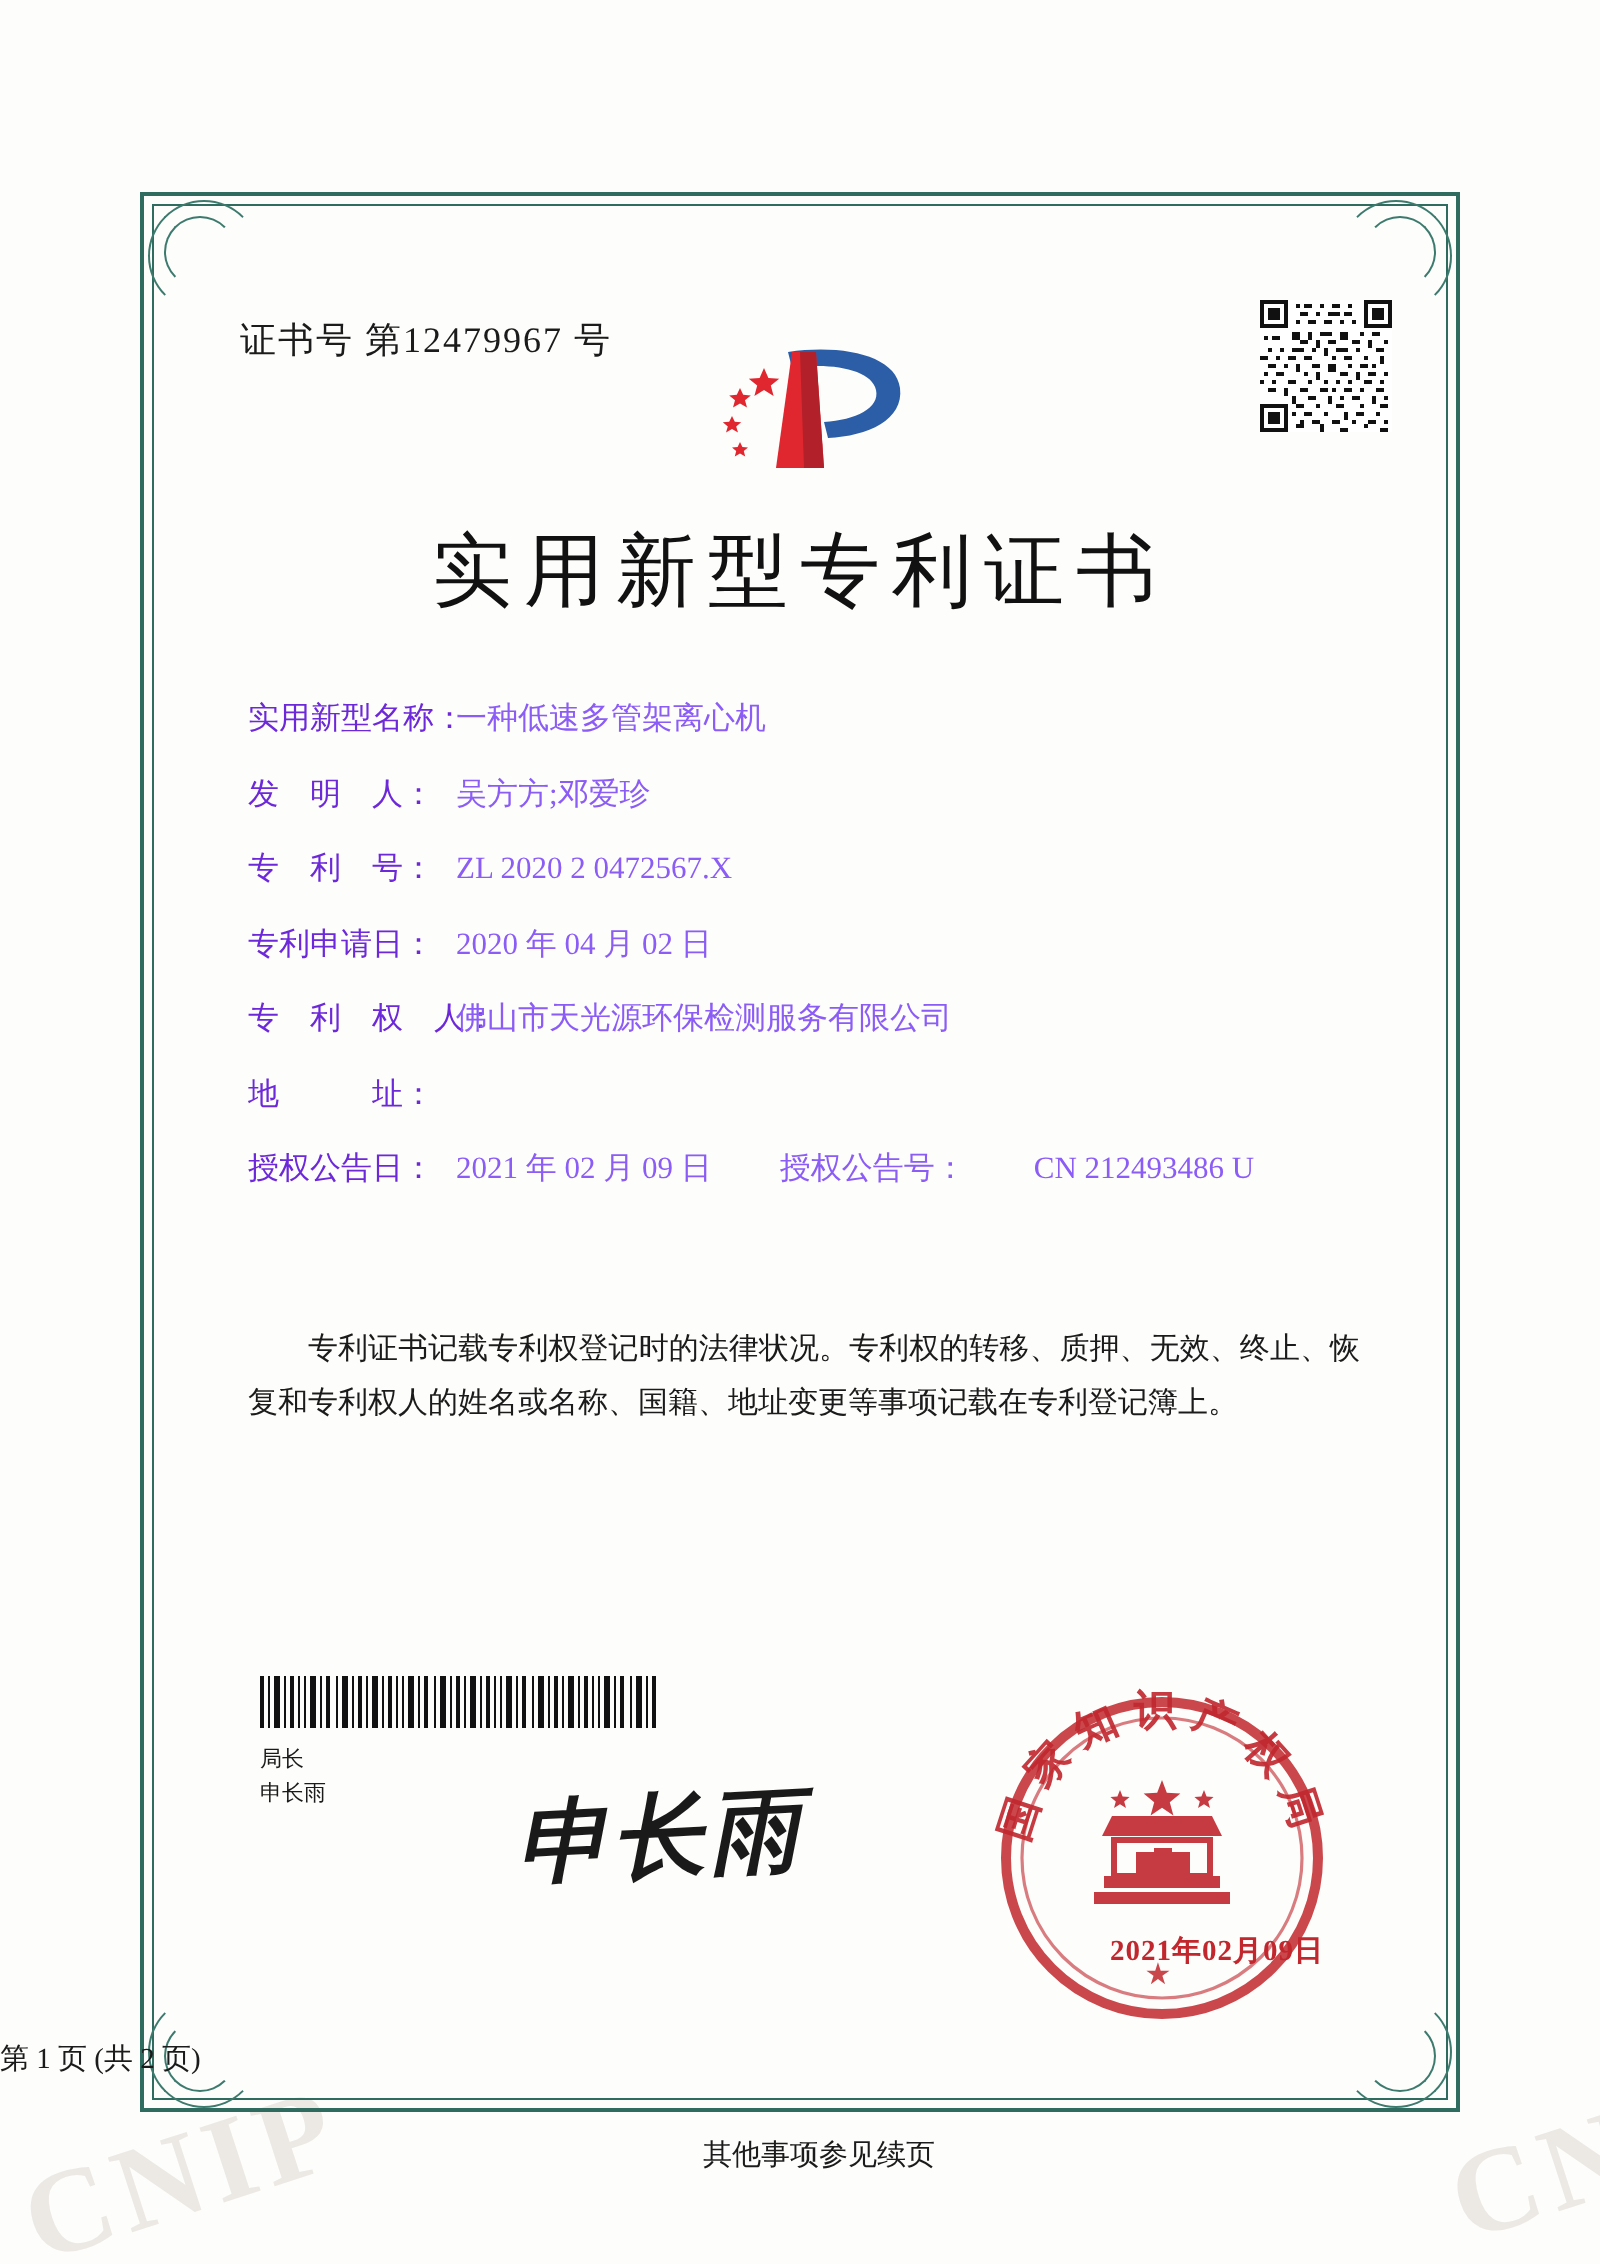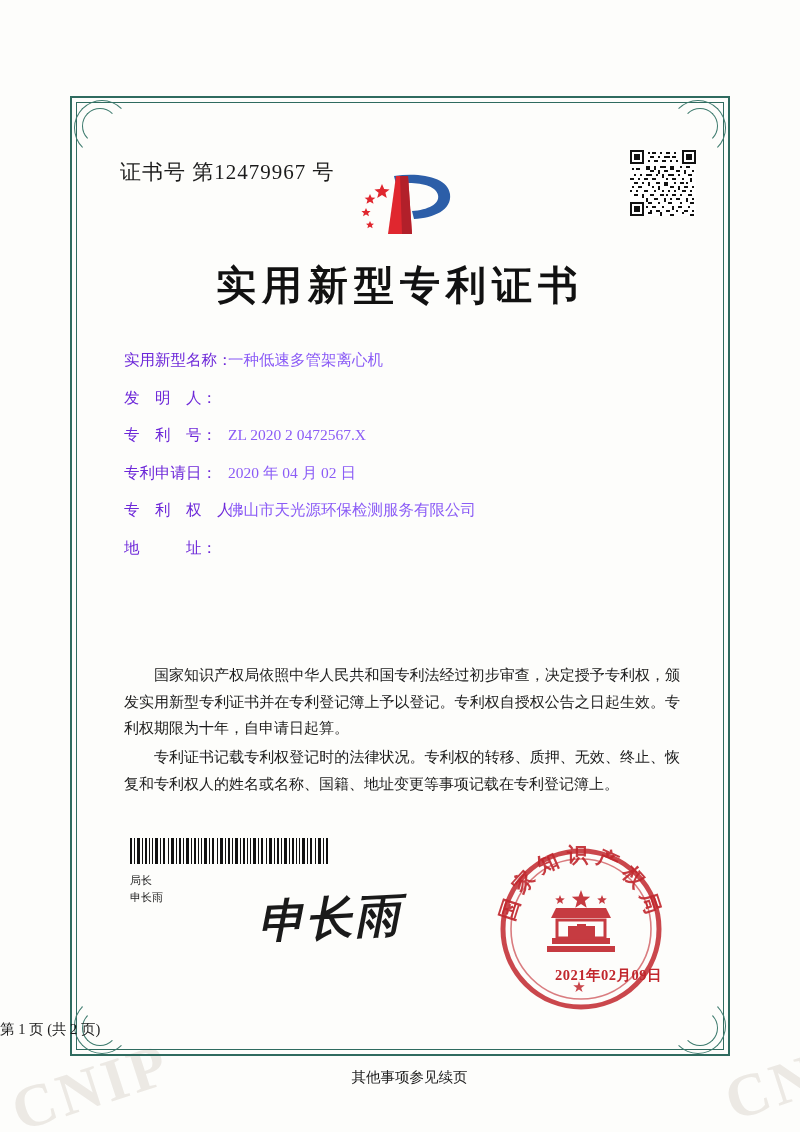--- a/index.html
+++ b/index.html
@@ -79,21 +79,21 @@
   .corner-tr::after  { width: 34px; height: 34px; right: 10px; top: 10px; border-left-color: transparent; border-bottom-color: transparent; }
   .corner-bl::before { width: 54px; height: 54px; left: 2px; bottom: 2px; border-right-color: transparent; border-top-color: transparent; }
   .corner-bl::after  { width: 34px; height: 34px; left: 10px; bottom: 10px; border-right-color: transparent; border-top-color: transparent; }
   .corner-br::before { width: 54px; height: 54px; right: 2px; bottom: 2px; border-left-color: transparent; border-top-color: transparent; }
   .corner-br::after  { width: 34px; height: 34px; right: 10px; bottom: 10px; border-left-color: transparent; border-top-color: transparent; }
 
   
   .cert-no {
     position: absolute;
     left: 120px; top: 158px;
-    font-size: 21px;
+    font-size: 18px;
     letter-spacing: 1px;
     color: #1b1b1b;
   }
 
   
   .qr {
     position: absolute;
     right: 104px; top: 150px;
     width: 66px; height: 66px;
   }
@@ -107,21 +107,21 @@
     width: 140px; height: 80px;
   }
 
   
   .title {
     position: absolute;
     left: 0; right: 0;
     top: 258px;
     text-align: center;
     font-size: 40px;
-    font-weight: bold;
+    font-weight: normal;
     letter-spacing: 6px;
     color: #111;
     font-family: "DejaVu Serif", serif;
   }
 
   
   .fields {
     position: absolute;
     left: 124px;
     top: 352px;
@@ -402,20 +402,21 @@
 
   <div class="fields">
 
     <div class="field-row">
       <div class="field-label">实用新型名称：</div>
       <div class="field-value">一种低速多管架离心机</div>
     </div>
 
     <div class="field-row">
       <div class="field-label">发　明　人：</div>
+      <div class="field-value">吴方方;邓爱珍</div>
     </div>
 
     <div class="field-row">
       <div class="field-label">专　利　号：</div>
       <div class="field-value">ZL 2020 2 0472567.X</div>
     </div>
 
     <div class="field-row">
       <div class="field-label">专利申请日：</div>
       <div class="field-value">2020 年 04 月 02 日</div>
@@ -423,25 +424,32 @@
 
     <div class="field-row">
       <div class="field-label">专　利　权　人：</div>
       <div class="field-value">佛山市天光源环保检测服务有限公司</div>
     </div>
 
     <div class="field-row">
       <div class="field-label">地　　　址：</div>
     </div>
 
+    <div class="field-row double">
+      <div class="field-label">授权公告日：</div>
+      <div class="field-value">
+        <span>2021 年 02 月 09 日</span>
+        <span class="sec-label">授权公告号：</span>
+        <span>CN 212493486 U</span>
+      </div>
+    </div>
 
   </div>
 
   <div class="body-text">
-    <p>国家知识产权局依照中华人民共和国专利法经过初步审查，决定授予专利权，颁发实用新型专利证书并在专利登记簿上予以登记。专利权自授权公告之日起生效。专利权期限为十年，自申请日起算。</p>
     <p>专利证书记载专利权登记时的法律状况。专利权的转移、质押、无效、终止、恢复和专利权人的姓名或名称、国籍、地址变更等事项记载在专利登记簿上。</p>
   </div>
 
   <div class="barcode">
     <svg viewBox="0 0 200 26" width="200" height="26" shape-rendering="crispEdges">
       <rect width="200" height="26" fill="#fdfdfb"></rect>
       <g fill="#111111">
         <rect x="0" y="0" width="2" height="26"></rect>
           <rect x="4" y="0" width="1" height="26"></rect>
         <rect x="7" y="0" width="3" height="26"></rect>

